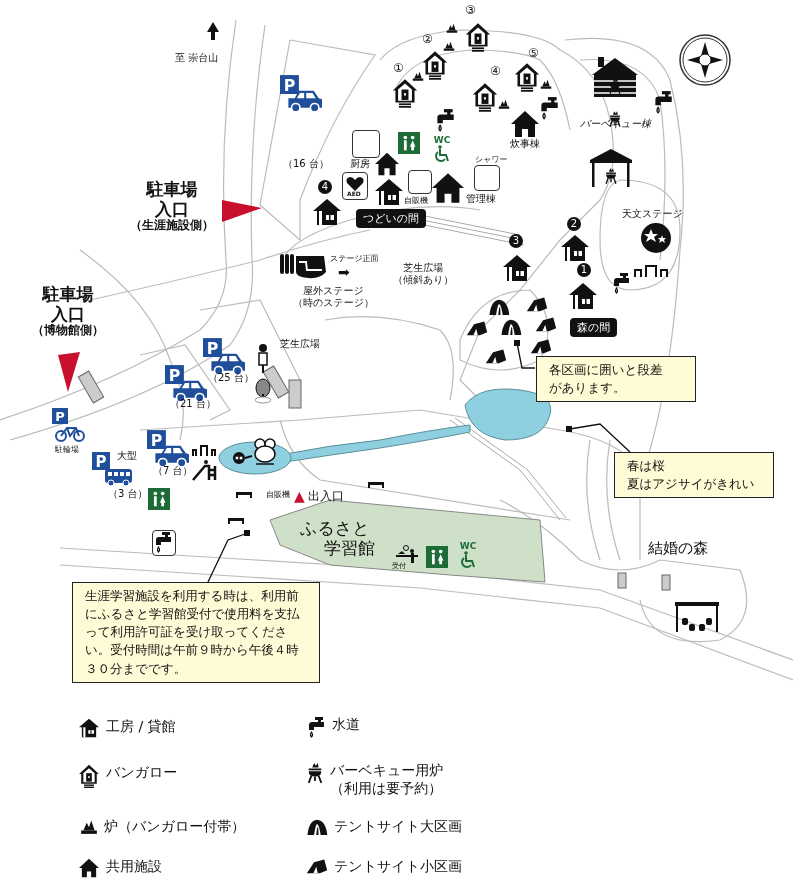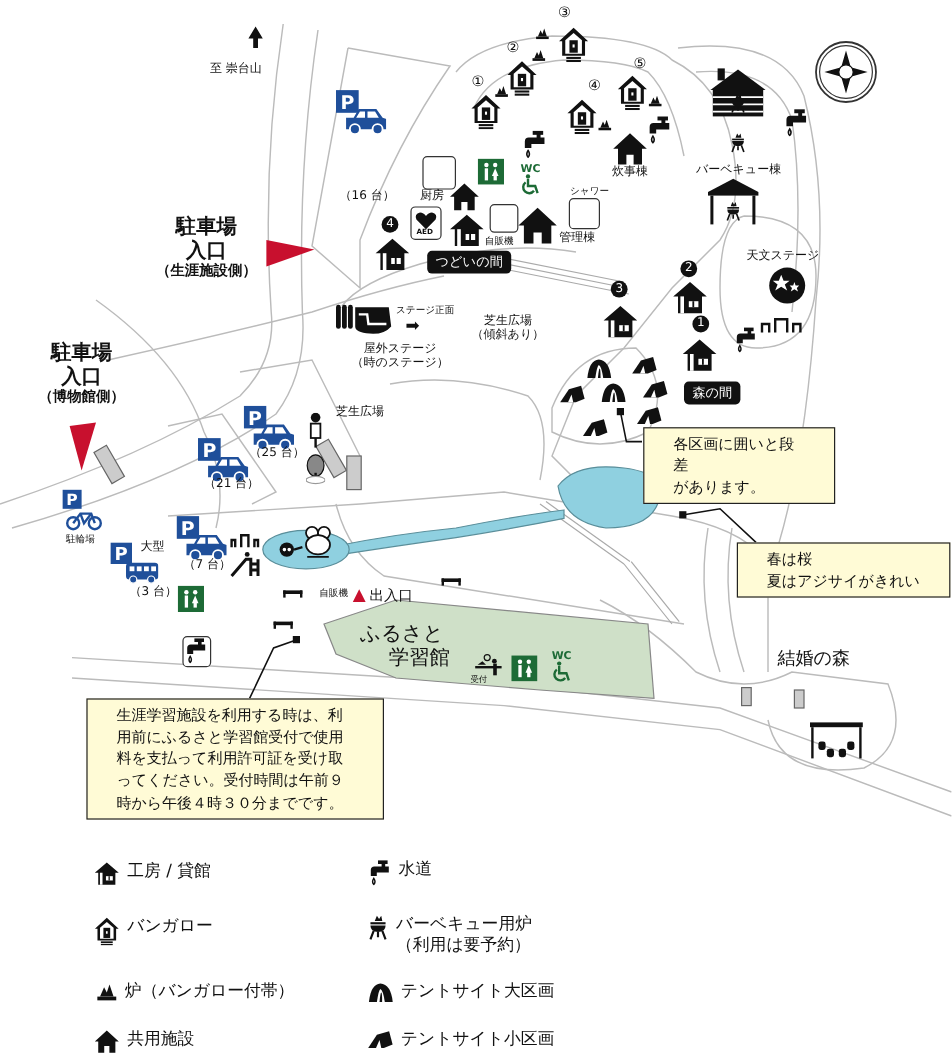--- a/index.html
+++ b/index.html
@@ -5,21 +5,21 @@
   html,body{margin:0;padding:0;background:#fff;}
   body{width:793px;height:886px;position:relative;overflow:hidden;font-family:"DejaVu Sans","Liberation Sans",sans-serif;color:#111;}
   #map{position:absolute;left:0;top:0;width:793px;height:700px;}
   .lbl{position:absolute;white-space:nowrap;line-height:1.15;color:#111;}
   .c{text-align:center;}
   .big{font-size:17px;font-weight:bold;}
   .med{font-size:12px;}
   .sm{font-size:10px;}
   .xs{font-size:8px;}
   .pill{position:absolute;background:#111;color:#fff;border-radius:4px;padding:2px 7px;font-size:11px;white-space:nowrap;}
-  .note{position:absolute;background:#fffbd6;border:1.5px solid #222;font-size:12.5px;line-height:1.45;padding:4px 24px;box-sizing:border-box;}
+  .note{position:absolute;background:#fffbd6;border:1.5px solid #222;font-size:12.5px;line-height:1.45;padding:4px 12px;box-sizing:border-box;}
   .ico{position:absolute;}
   .legend{position:absolute;left:0;top:700px;width:793px;height:186px;}
   .lg-item{position:absolute;display:flex;align-items:flex-start;gap:6px;font-size:14px;line-height:1.25;}
   .lg-item svg{flex:none;}
 </style>
 </head>
 <body>
 
 <svg width="0" height="0" style="position:absolute">
   <defs>
@@ -314,21 +314,21 @@
         </g>
         <use href="#grill" x="18" y="22" width="14" height="18"></use>
       </svg>
   </div>
   <svg class="ico" style="left:652px;top:90px" width="22" height="24">
       <use href="#faucet"></use>
     </svg>
   <svg class="ico" style="left:608px;top:110px" width="14" height="18">
       <use href="#grill"></use>
     </svg>
-  <div class="lbl sm" style="left:580px;top:136px;">バーベキュー棟</div>
+  <div class="lbl sm" style="left:580px;top:118px;font-style:italic;">バーベキュー棟</div>
   <div class="ico" style="left:588px;top:148px;width:46px;height:42px">
     <svg width="46" height="42">
         <path d="M23 1 L44 12 L2 12 Z" fill="#111"></path>
         <rect x="2" y="12" width="42" height="3" fill="#111"></rect>
         <rect x="4" y="15" width="2.5" height="24" fill="#111"></rect>
         <rect x="39" y="15" width="2.5" height="24" fill="#111"></rect>
         <use href="#grill" x="16" y="19" width="14" height="18"></use>
       </svg>
   </div>
 
@@ -378,21 +378,21 @@
     <div>（時のステージ）</div>
   </div>
   <div class="lbl sm c" style="left:393px;top:262px;">
     <div>芝生広場</div>
     <div>（傾斜あり）</div>
   </div>
   <div class="lbl sm" style="left:280px;top:338px;">芝生広場</div>
 
   <div class="note" style="left:536px;top:356px;width:160px;white-space:pre-line">各区画に囲いと段差
 があります。</div>
-  <div class="note" style="left:614px;top:452px;width:178px;">
+  <div class="note" style="left:614px;top:452px;width:160px;">
     <div>春は桜</div>
     <div>夏はアジサイがきれい</div>
   </div>
   <div class="note" style="left:72px;top:582px;width:248px;">生涯学習施設を利用する時は、利用前にふるさと学習館受付で使用料を支払って利用許可証を受け取ってください。受付時間は午前９時から午後４時３０分までです。</div>
 
   <div class="ico" style="left:190px;top:442px;width:28px;height:40px">
     <svg width="28" height="40">
         <path d="M2 8 L7 8 M3 8 L3 14 M6 8 L6 14 M10 4 L18 4 M11 4 L11 14 M17 4 L17 14 M21 8 L26 8 M22 8 L22 14 M25 8 L25 14" stroke="#111" stroke-width="2"></path>
         <circle cx="16" cy="20" r="2" fill="#111"></circle>
         <path d="M3 38 L15 24 L19 24 L19 38 M25 24 L25 38 M19 28 L25 28 M19 33 L25 33" stroke="#111" stroke-width="2.5" fill="none"></path>

